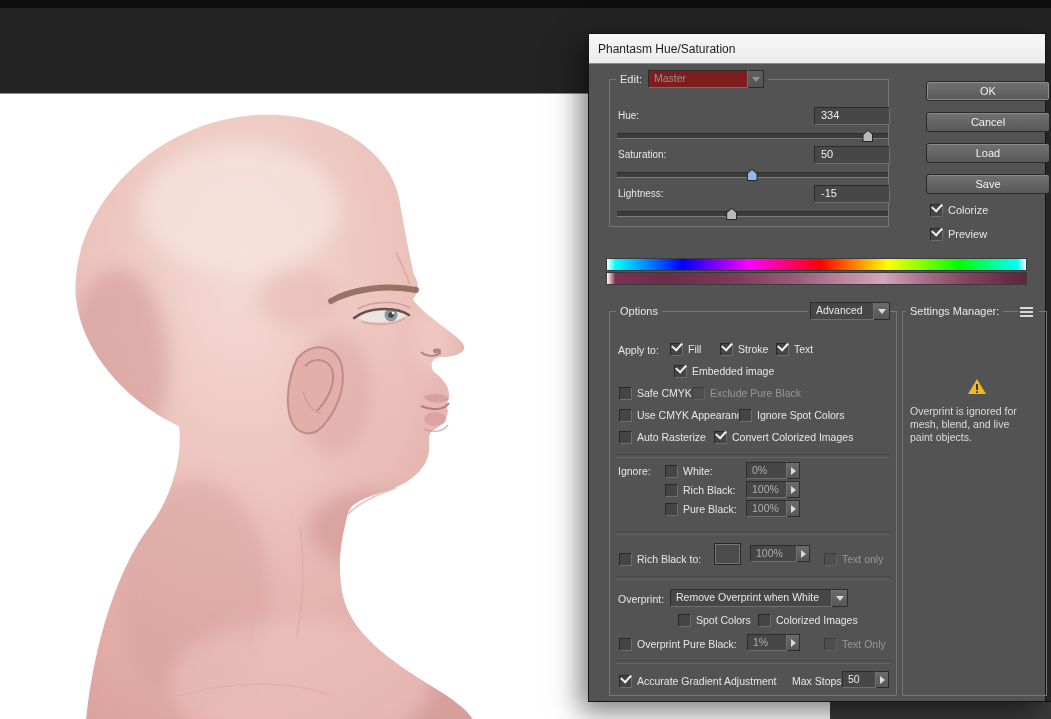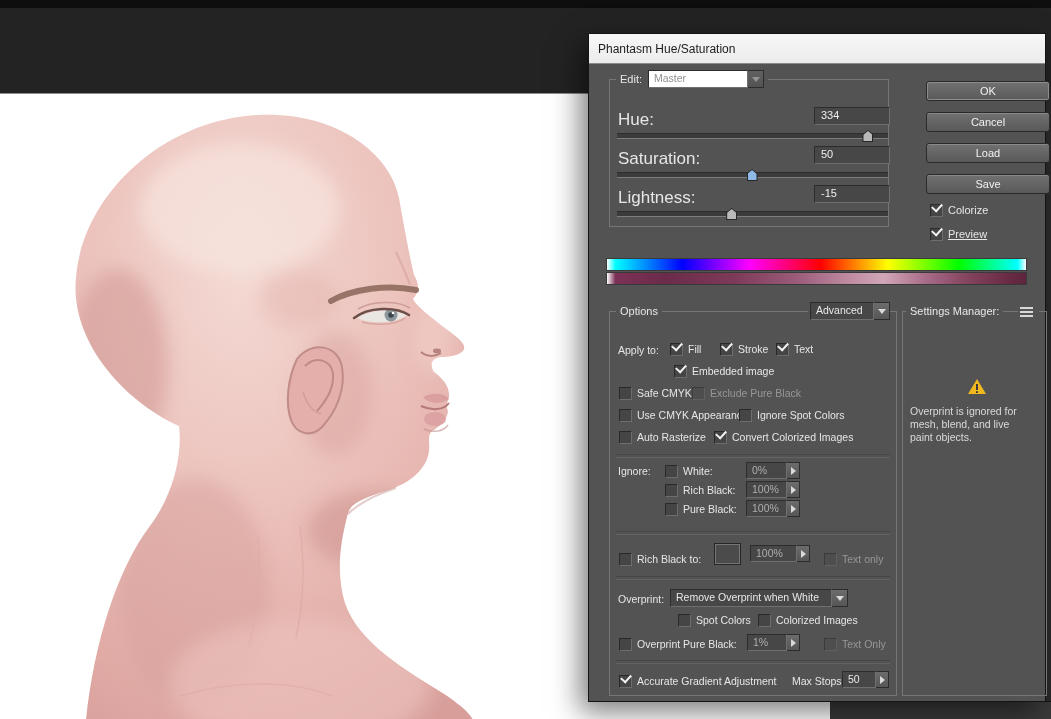--- a/index.html
+++ b/index.html
@@ -10,21 +10,21 @@
   .topbar-strip{position:absolute;left:0;top:0;width:1051px;height:8px;background:#0e0e0e;}
   .canvas{position:absolute;left:0;top:93px;width:1051px;height:626px;background:#ffffff;border-top:1px solid #8f8f8f;box-sizing:border-box;}
   .figure{position:absolute;left:0;top:0;}
   .right-strip{position:absolute;left:1046px;top:93px;width:5px;height:626px;background:#2b2b2b;}
   .bottom-dock{position:absolute;left:830px;top:701px;width:221px;height:18px;background:#3a3a3a;border-top:1px solid #151515;box-sizing:border-box;}
   
   .dialog{position:absolute;left:588px;top:33px;width:458px;height:669px;background:#535353;
           border:1px solid #141414;box-sizing:border-box;box-shadow:-8px 10px 26px rgba(0,0,0,.5);}
   .titlebar{position:absolute;left:0;top:0;right:0;height:30px;background:linear-gradient(#f7f7f7,#ececec);border-bottom:1px solid #8a8a8a;box-sizing:border-box;}
   .titlebar .t{position:absolute;left:9px;top:8px;font-size:12px;color:#1c1c1c;}
-  .lab{position:absolute;font-size:17px;color:#e6e6e6;white-space:nowrap;}
+  .lab{position:absolute;font-size:10px;color:#e6e6e6;white-space:nowrap;}
   .lab.sm{font-size:10.5px;}
   
   .fs{position:absolute;border:1px solid #767676;box-sizing:border-box;}
   .legend{position:absolute;background:#535353;padding:0 4px;font-size:11px;color:#e8e8e8;line-height:16px;white-space:nowrap;}
   
   .vfield{position:absolute;width:76px;height:18px;background:#474747;border:1px solid;border-color:#2c2c2c #6f6f6f #6f6f6f #2c2c2c;
           box-sizing:border-box;color:#eeeeee;font-size:11px;line-height:15px;padding:0 6px;}
   
   .track{position:absolute;left:7px;width:271px;height:4px;background:#3b3b3b;border-top:1px solid #2d2d2d;border-bottom:1px solid #7d7d7d;box-sizing:content-box;}
   .thumb{position:absolute;top:-4px;width:11px;height:12px;clip-path:polygon(50% 0,100% 38%,100% 100%,0 100%,0 38%);background:#262626;}
@@ -47,21 +47,21 @@
   .spin .sf,.combo .cf{background:#474747;border:1px solid;border-color:#2c2c2c #6f6f6f #6f6f6f #2c2c2c;box-sizing:border-box;
         color:#e8e8e8;font-size:10.5px;line-height:14px;padding:0 5px;white-space:nowrap;overflow:hidden;}
   .spin .sf.dim{color:#aeaeae;}
   .spin .sa,.combo .ca{width:13px;background:linear-gradient(#6c6c6c,#565656);border:1px solid #2c2c2c;border-left:0;
         display:flex;align-items:center;justify-content:center;box-sizing:border-box;}
   .combo .ca{width:16px;}
   .combo{height:18px;}
   .combo .cf{line-height:15px;}
   .tri-r{width:0;height:0;border-top:4px solid transparent;border-bottom:4px solid transparent;border-left:5px solid #dadada;}
   .tri-d{width:0;height:0;border-left:4px solid transparent;border-right:4px solid transparent;border-top:5px solid #dadada;}
-  .combo.dis .cf{color:#909090;background:#ffffff;}
+  .combo.dis .cf{color:#909090;background:#7f1d1d;}
   .combo.dis .ca{background:linear-gradient(#616161,#525252);}
   .combo.dis .tri-d{border-top-color:#949494;}
   
   .bar{position:absolute;left:17px;width:421px;height:13px;border:1px solid #3a3a3a;box-sizing:border-box;}
   .bar1{top:224px;} .bar2{top:238px;}
   
   .sep{position:absolute;left:6px;right:6px;height:2px;border-top:1px solid #474747;border-bottom:1px solid #636363;}
   
   .swatch{position:absolute;width:27px;height:22px;background:#4b4b4b;border:1px solid #262626;box-shadow:inset 0 0 0 1px #757575;box-sizing:border-box;}
   
@@ -172,21 +172,21 @@
 
     <div class="btn default" style="top:47px;">OK</div>
     <div class="btn" style="top:78px;">Cancel</div>
     <div class="btn" style="top:109px;">Load</div>
     <div class="btn" style="top:140px;">Save</div>
 
     <span class="cb lg on" style="left:341px;top:169px;">
       <span class="box"></span>
       <span>Colorize</span>
     </span>
-    <span class="cb lg on" style="left:341px;top:193px;text-decoration:underline;">
+    <span class="cb lg on" style="left:341px;top:193px;">
       <span class="box"></span>
       <span>Preview</span>
     </span>
 
     <div class="bar bar1" style="background:linear-gradient(90deg,#ffffff 0%,#00ffff 2%,#0000ff 18%,#ff00ff 34%,#ff0000 51%,#ffff00 67%,#00ff00 84%,#00ffff 98%,#ffffff 100%)"></div>
     <div class="bar bar2" style="background:linear-gradient(90deg,#ffffff 0%,#7b3156 2%,#6c2b4a 14%,#7d3a58 30%,#9a5a78 45%,#bd88a0 57%,#d2a6b8 66%,#a86c88 76%,#84435f 86%,#662841 97%,#5e2540 100%)"></div>
 
     <div class="fs" style="left:20px;top:277px;width:288px;height:385px;">
       <span class="legend" style="top:-9px;left:6px;">Options</span>
 

